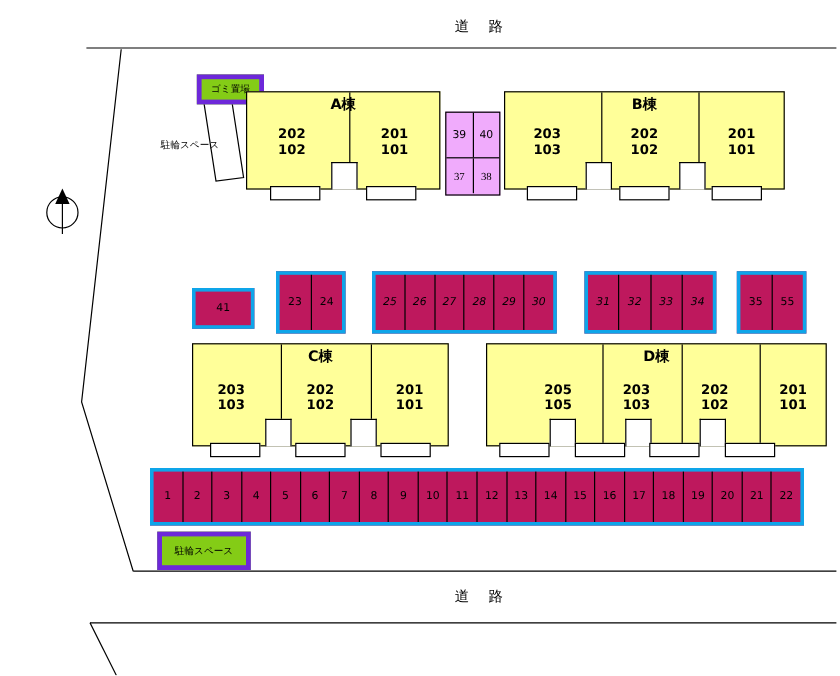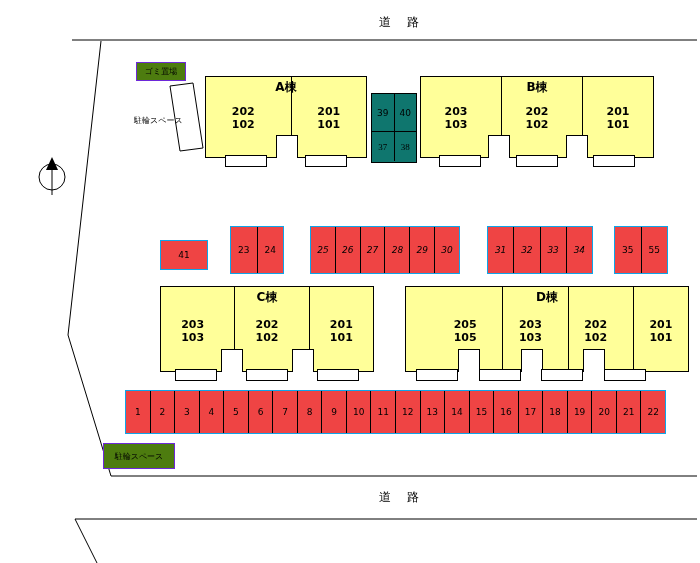--- a/index.html
+++ b/index.html
@@ -6,36 +6,36 @@
   .plan{
     position:relative;width:700px;height:563px;background:var(--background,#fff);
     font-family:"DejaVu Sans","Liberation Sans",sans-serif;color:#000;overflow:hidden;
   }
   .abs{position:absolute;}
   .svg-layer{position:absolute;left:0;top:0;z-index:0;}
   .lyr{z-index:1;}
   
   .road-label{font-size:12px;text-align:center;letter-spacing:2px;}
   
-  .anno-box{border:1px solid #6d28d9;background:#4d7c0f;font-size:8px;display:flex;align-items:center;justify-content:center;white-space:nowrap;}
+  .anno-box{border:4px solid #6d28d9;background:#84cc16;font-size:8px;display:flex;align-items:center;justify-content:center;white-space:nowrap;margin-left:28px;}
   .anno-text{font-size:8px;white-space:nowrap;}
   
   .building{position:absolute;background:var(--building_fill,#ffff99);border:1px solid #000;display:flex;z-index:1;}
   .bldg-title{position:absolute;top:2px;left:0;right:0;text-align:center;font-size:12px;font-weight:bold;z-index:2;}
   .unit{flex:1;padding-top:28px;}
   .tall .unit{padding-top:31px;}
   .unit + .unit{border-left:1px solid #000;margin-left:10px;}
   .unit-num{text-align:center;font-size:11px;font-weight:bold;line-height:13px;}
   .notch{position:absolute;bottom:-1px;width:20px;height:22px;background:#fff;border:1px solid #000;border-bottom:none;z-index:2;}
   .stair{position:absolute;width:40px;height:10px;background:#fff;border:1px solid #000;z-index:1;}
   
-  .stall-row{display:flex;border:1px solid #0ea5e9;background:#ef4444;z-index:1;}
+  .stall-row{display:flex;border:3px solid #0ea5e9;background:#be185d;z-index:1;}
   .stall{flex:1;display:flex;align-items:center;justify-content:center;font-size:9px;}
   .stall + .stall{border-left:1px solid #000;}
-  .pair-grid{border:1px solid #000;background:#0f766e;z-index:1;}
+  .pair-grid{border:1px solid #000;background:#f0abfc;z-index:1;}
   .pair-row{display:flex;}
   .pair-row + .pair-row{border-top:1px solid #000;font-family:Liberation Serif, serif;}
   .pair-row .stall{flex:1;height:100%;}
 </style>
 </head>
 <body>
 
 <div class="plan">
 
   <svg class="svg-layer" width="700" height="563" viewBox="0 0 700 563">

